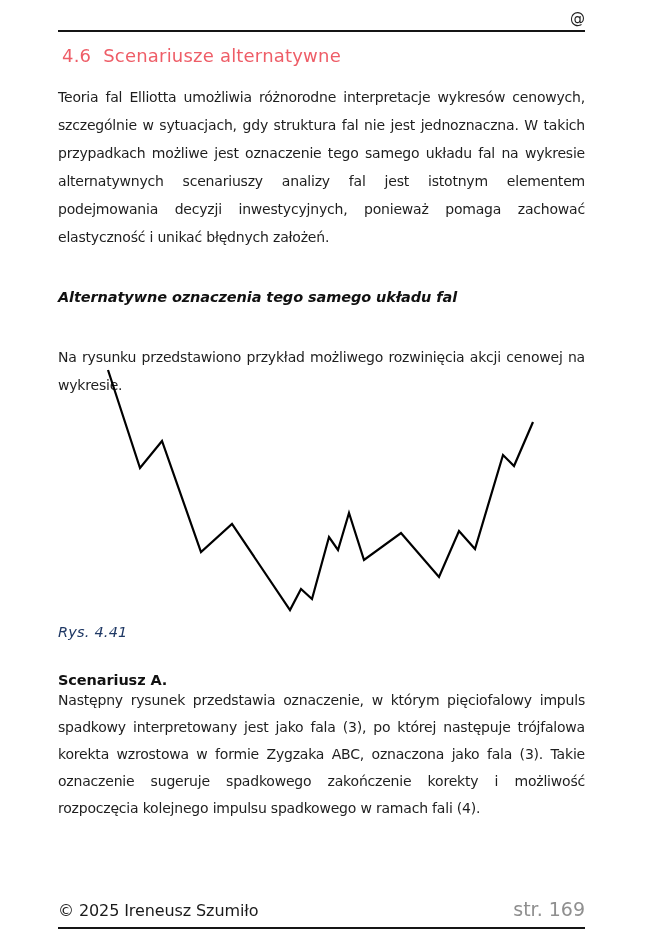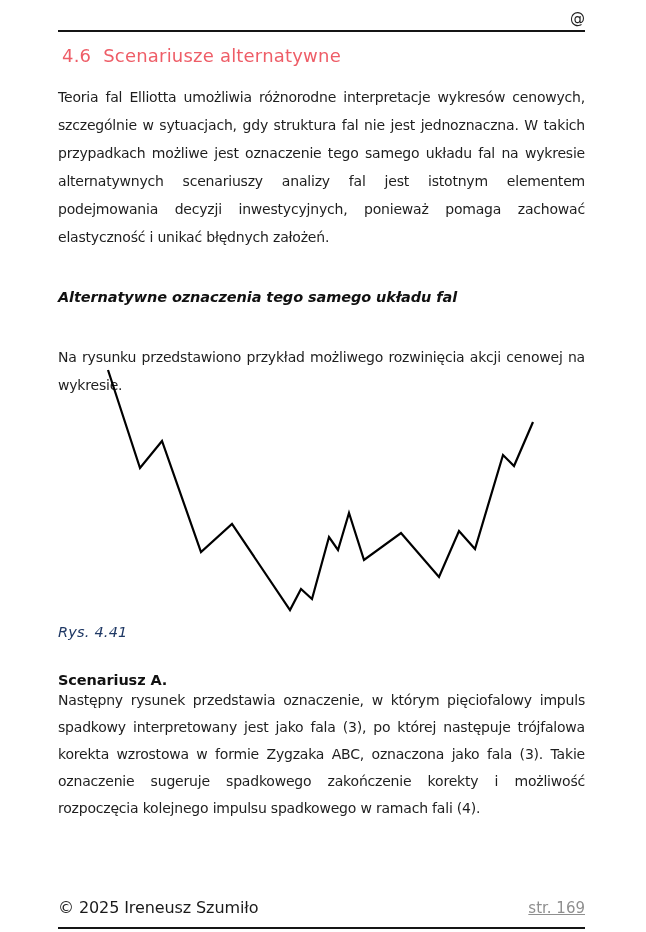--- a/index.html
+++ b/index.html
@@ -82,21 +82,21 @@
   .footer {
     position: absolute;
     top: 898px;
     left: 58px;
     right: 61px;
     display: flex;
     justify-content: space-between;
     align-items: baseline;
   }
   .copyright { font-size: 16px; color: #1a1a1a; letter-spacing: -0.1px; }
-  .pagenum { font-size: 15px; color: #8f8f8f; text-decoration: underline; }
+  .pagenum { font-size: 19px; color: #8f8f8f; }
 </style>
 </head>
 <body>
 
 <div class="page">
 
   <span class="at">@</span>
   <div class="rule rule-top"></div>
 
   <div class="heading" style="color: rgb(238, 93, 103);">

